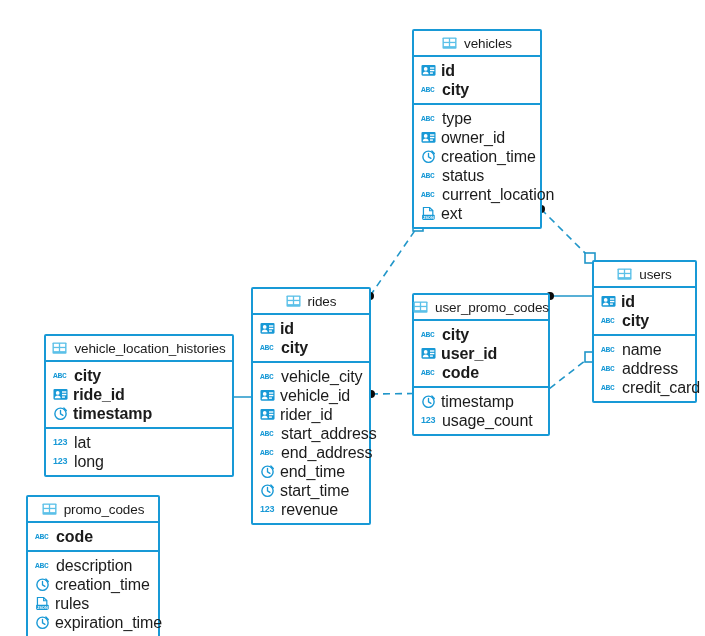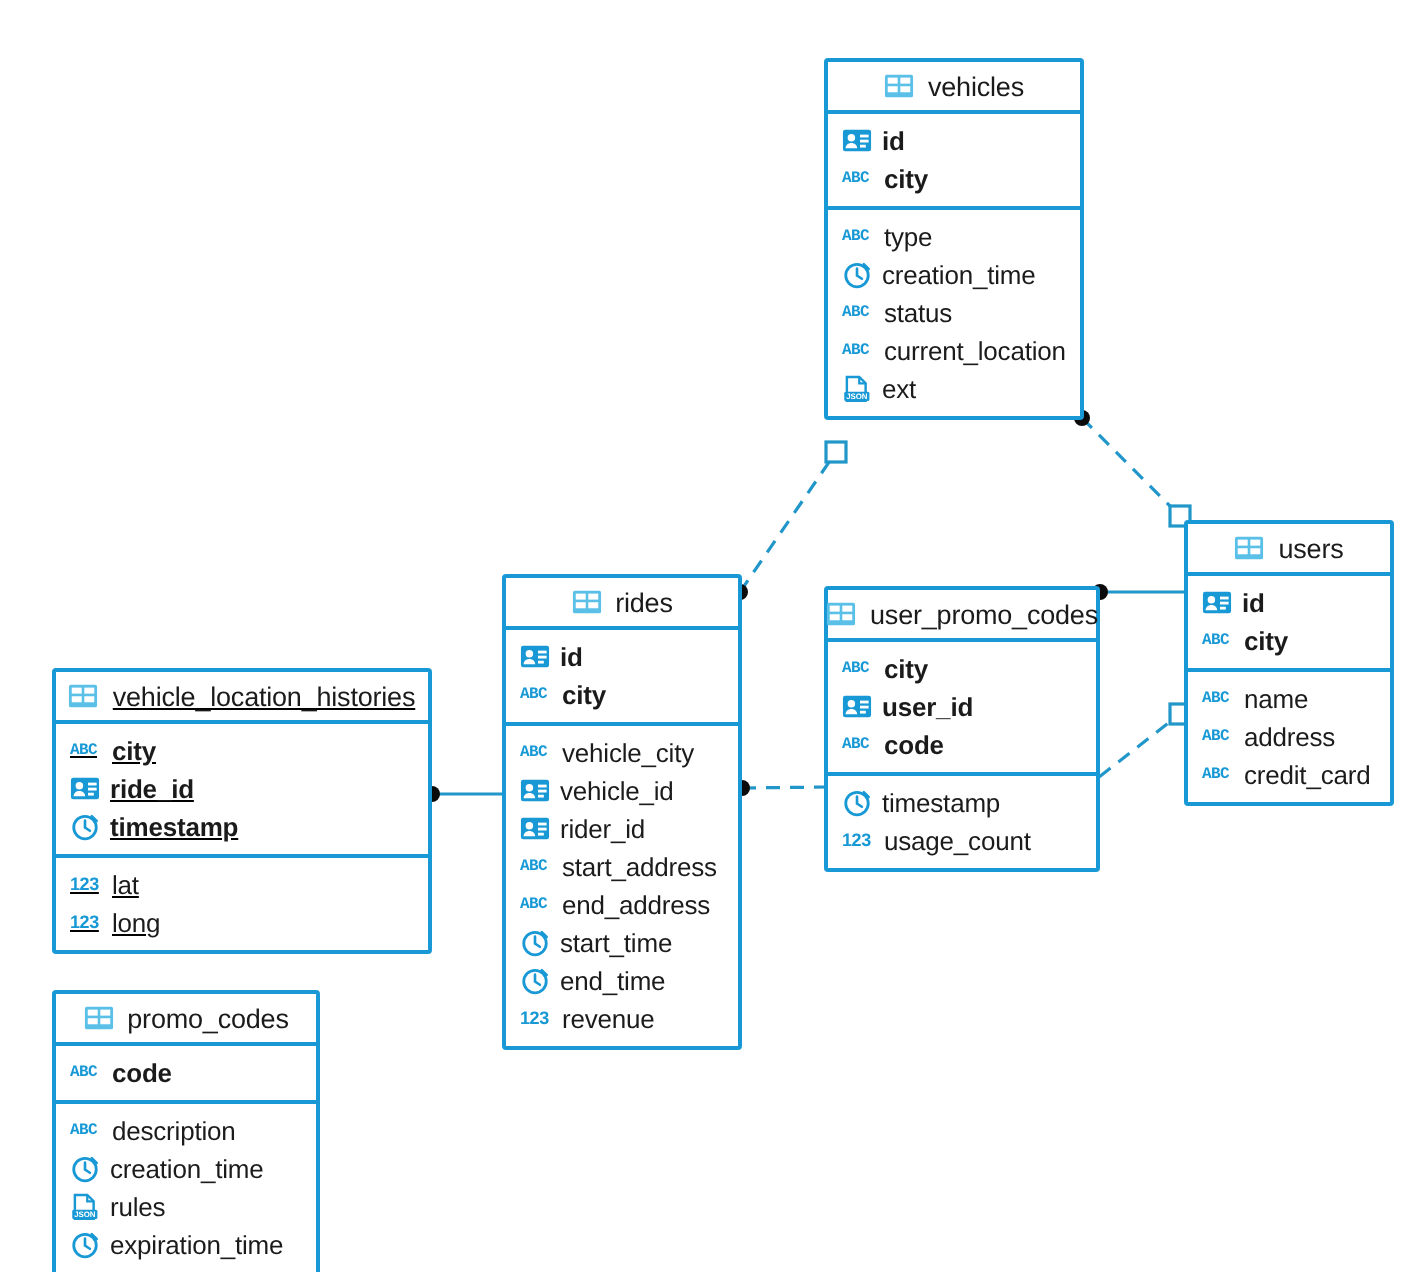--- a/index.html
+++ b/index.html
@@ -43,21 +43,21 @@
   .sect.keys{border-bottom:2px solid #1899D6;}
   .row{
     box-sizing:border-box;
     display:flex;align-items:center;
     gap:5px;
     height:19px;
     padding:0 7px 0 7px;
     white-space:nowrap;
   }
   .fname{
-    font-size:13px;
+    font-size:16px;
     color:#1b1b1b;
     letter-spacing:-0.1px;
   }
   .row.key .fname{font-weight:bold;}
 
   
   .ic{
     width:15px;height:15px;
     flex:0 0 15px;
     display:block;
@@ -147,20 +147,33 @@
         </div>
       </div>
       <div class="sect">
         <div class="row">
           <span class="ic-abc">ABC</span>
           <span class="fname">type</span>
         </div>
         <div class="row">
           <span class="ic">
   <svg viewBox="0 0 16 16">
+              <rect x="0.5" y="2" width="15" height="11.5" rx="1.2" fill="#1899D6"></rect>
+  <circle cx="5" cy="6.3" r="2" fill="#ffffff"></circle>
+  <path d="M1.9 11.9c0-1.8 1.4-2.9 3.1-2.9s3.1 1.1 3.1 2.9z" fill="#ffffff"></path>
+  <rect x="9.6" y="4.6" width="4.6" height="1.5" fill="#ffffff"></rect>
+  <rect x="9.6" y="7.3" width="4.6" height="1.5" fill="#ffffff"></rect>
+  <rect x="9.6" y="10" width="3.1" height="1.5" fill="#ffffff"></rect>
+            </svg>
+          </span>
+          <span class="fname">owner_id</span>
+        </div>
+        <div class="row">
+          <span class="ic">
+  <svg viewBox="0 0 16 16">
   <circle cx="8" cy="8.3" r="6" fill="none" stroke="#1899D6" stroke-width="1.5"></circle>
   <path d="M8 4.6 v3.7 l2.6 1.7" fill="none" stroke="#1899D6" stroke-width="1.4" stroke-linecap="round"></path>
   <path d="M11.6 2.2 l2.6 2.6" stroke="#1899D6" stroke-width="1.4" stroke-linecap="round"></path>
   </svg>
           </span>
           <span class="fname">creation_time</span>
         </div>
         <div class="row">
           <span class="ic-abc">ABC</span>
           <span class="fname">status</span>
@@ -354,39 +367,39 @@
           <span class="fname">end_address</span>
         </div>
         <div class="row">
           <span class="ic">
   <svg viewBox="0 0 16 16">
   <circle cx="8" cy="8.3" r="6" fill="none" stroke="#1899D6" stroke-width="1.5"></circle>
   <path d="M8 4.6 v3.7 l2.6 1.7" fill="none" stroke="#1899D6" stroke-width="1.4" stroke-linecap="round"></path>
   <path d="M11.6 2.2 l2.6 2.6" stroke="#1899D6" stroke-width="1.4" stroke-linecap="round"></path>
   </svg>
           </span>
+          <span class="fname">end_time</span>
+        </div>
+        <div class="row">
+          <span class="ic">
+  <svg viewBox="0 0 16 16">
+  <circle cx="8" cy="8.3" r="6" fill="none" stroke="#1899D6" stroke-width="1.5"></circle>
+  <path d="M8 4.6 v3.7 l2.6 1.7" fill="none" stroke="#1899D6" stroke-width="1.4" stroke-linecap="round"></path>
+  <path d="M11.6 2.2 l2.6 2.6" stroke="#1899D6" stroke-width="1.4" stroke-linecap="round"></path>
+  </svg>
+          </span>
           <span class="fname">start_time</span>
-        </div>
-        <div class="row">
-          <span class="ic">
-  <svg viewBox="0 0 16 16">
-  <circle cx="8" cy="8.3" r="6" fill="none" stroke="#1899D6" stroke-width="1.5"></circle>
-  <path d="M8 4.6 v3.7 l2.6 1.7" fill="none" stroke="#1899D6" stroke-width="1.4" stroke-linecap="round"></path>
-  <path d="M11.6 2.2 l2.6 2.6" stroke="#1899D6" stroke-width="1.4" stroke-linecap="round"></path>
-  </svg>
-          </span>
-          <span class="fname">end_time</span>
         </div>
         <div class="row">
           <span class="ic-num">123</span>
           <span class="fname">revenue</span>
         </div>
       </div>
     </div>
-    <div class="table" style="left: 26px; top: 334px; width: 190px; text-decoration: underline;">
+    <div class="table" style="left: 44px; top: 334px; width: 190px;">
       <div class="tbl-header">
         <span class="ic ic-tbl">
   <svg viewBox="0 0 16 16">
             <rect x="0.5" y="1.5" width="15" height="12" rx="1" fill="#5BC0E8"></rect>
   <rect x="2" y="3" width="5.3" height="3.2" fill="#ffffff"></rect>
   <rect x="8.7" y="3" width="5.3" height="3.2" fill="#ffffff"></rect>
   <rect x="2" y="7.6" width="5.3" height="3.2" fill="#ffffff"></rect>
   <rect x="8.7" y="7.6" width="5.3" height="3.2" fill="#ffffff"></rect>
           </svg>
         </span>

